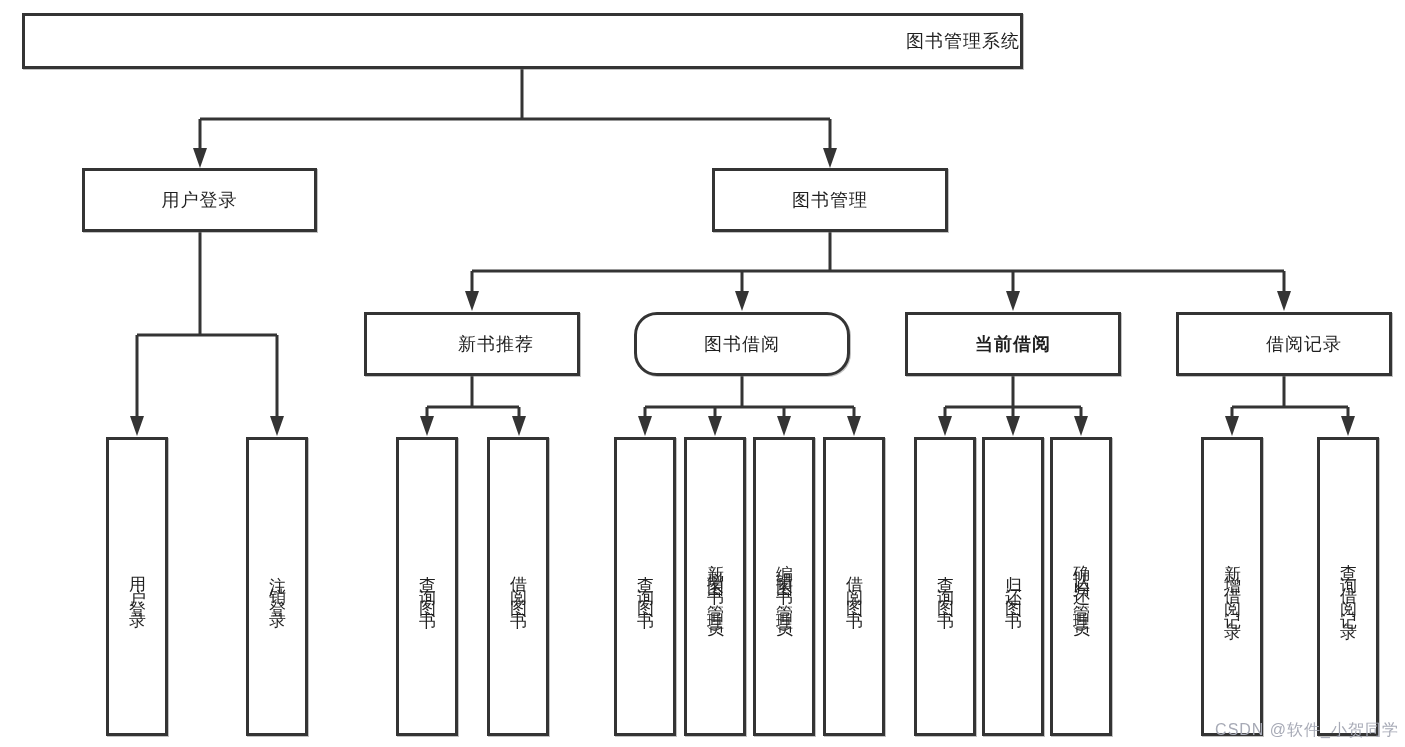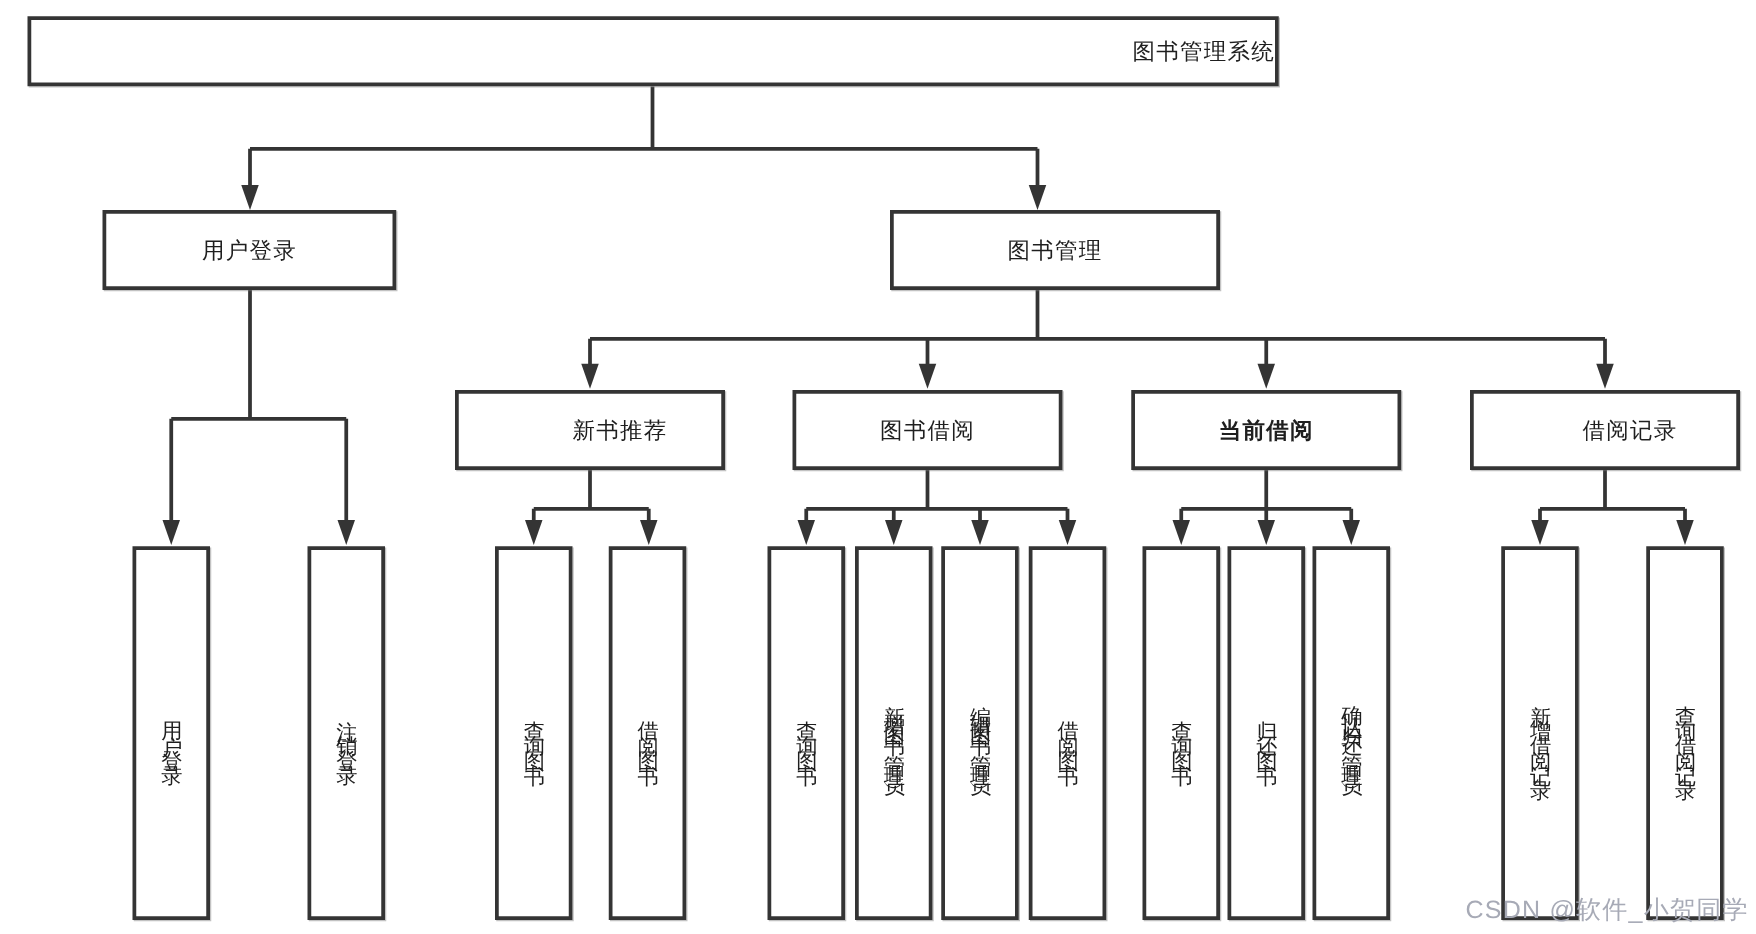--- a/index.html
+++ b/index.html
@@ -34,25 +34,25 @@
     justify-content: center;
     text-align: center;
     font-size: 18px;
     letter-spacing: 1px;
     box-shadow: 1px 1px 0 rgba(120,120,120,0.45);
   }
   
   .node.root { left: 22px; top: 13px; width: 1001px; height: 56px; justify-content: flex-end; }
   
   .node.l2a { left: 82px;  top: 168px; width: 235px; height: 64px; }
-  .node.l2b { left: 712px; top: 168px; width: 264px; height: 64px; }
+  .node.l2b { left: 712px; top: 168px; width: 236px; height: 64px; }
   
   .node.l3 { top: 312px; width: 216px; height: 64px; }
   .node.l3a { left: 364px; padding-left: 48px; }
-  .node.l3b { left: 634px; }
+  .node.l3b { left: 634px; border-radius: 23px; }
   .node.l3c { left: 905px; font-weight: bold; }
   .node.l3d { left: 1176px; padding-left: 40px; }
   
   .leaf {
     position: absolute;
     top: 437px;
     width: 62px;
     height: 299px;
     box-sizing: border-box;
     background: #ffffff;
@@ -78,21 +78,21 @@
   .lf9  { left: 914px; }
   .lf10 { left: 982px; }
   .lf11 { left: 1050px; }
   .lf12 { left: 1201px; }
   .lf13 { left: 1317px; }
   .leaf.dense { letter-spacing: 8px; }
   .watermark {
     position: absolute;
     right: 6px;
     bottom: 6px;
-    font-size: 20px;
+    font-size: 16px;
     color: #a7aab6;
     letter-spacing: 1px;
     white-space: nowrap;
   }
 </style>
 </head>
 <body>
 
 <div class="stage">
 

